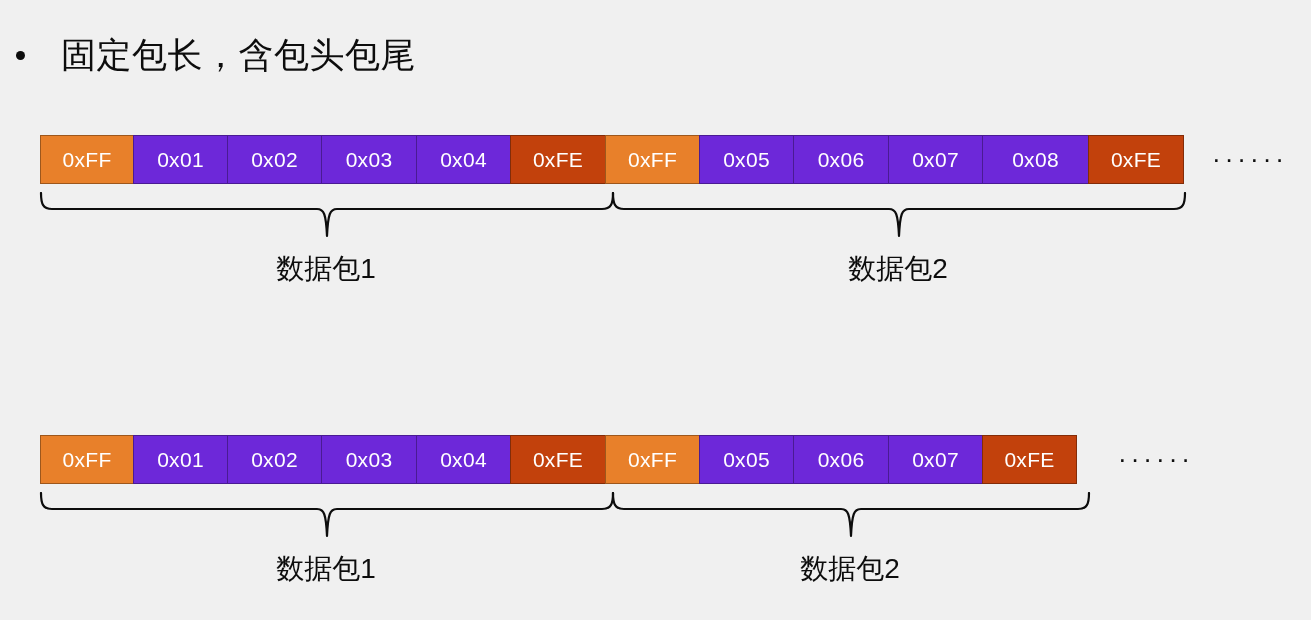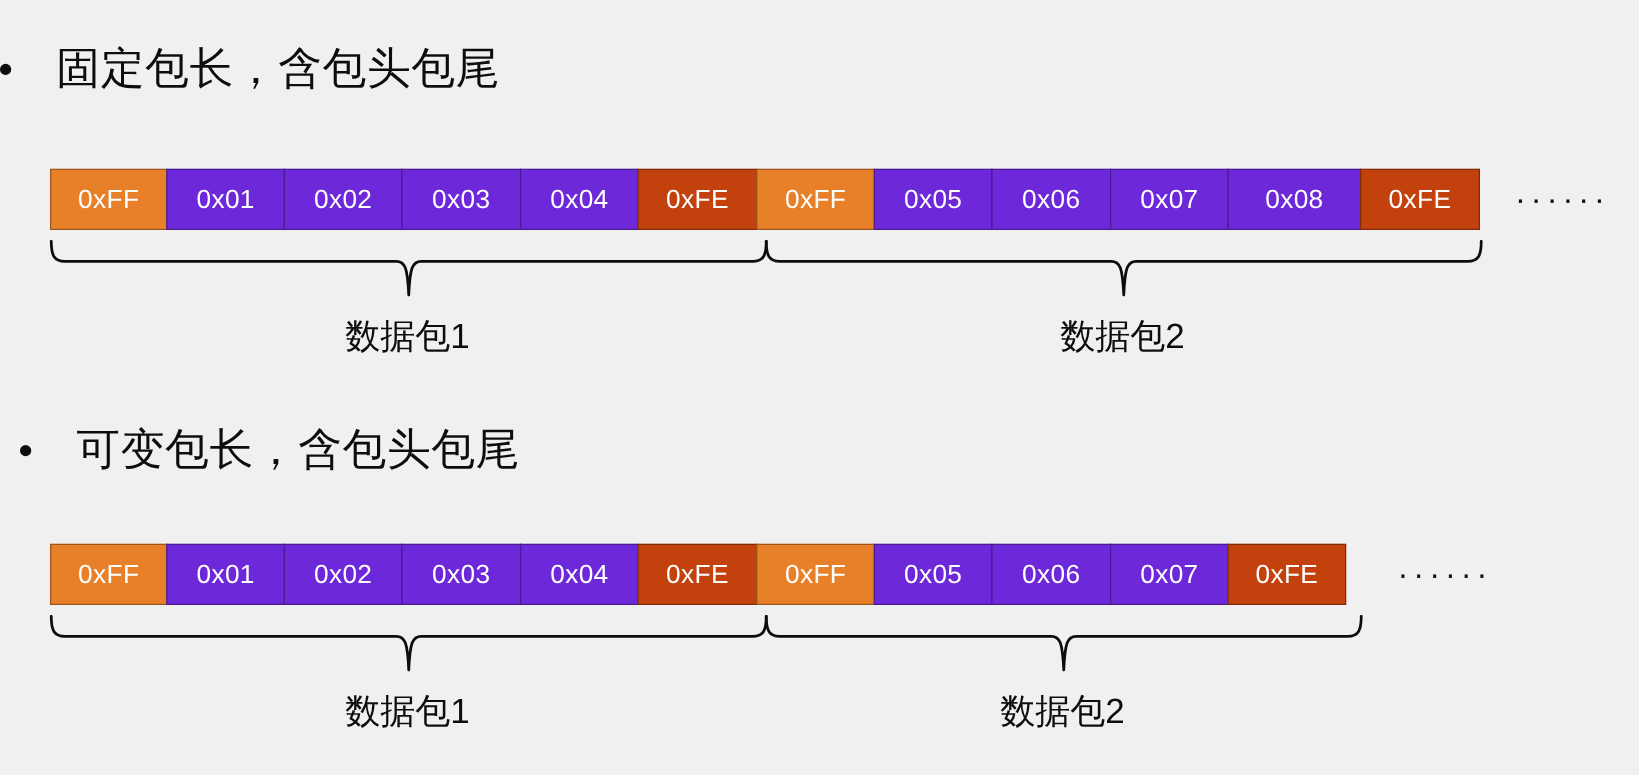--- a/index.html
+++ b/index.html
@@ -36,21 +36,21 @@
     background: #0d0d0d;
     margin-right: 36px;
     flex: 0 0 auto;
   }
   .bullet-text {
     font-size: 35px;
     line-height: 1.1;
     letter-spacing: 0.5px;
     font-weight: 400;
   }
-  #bullet-1 { left: 0; top: 36px; }
+  #bullet-1 { left: 16px; top: 36px; }
   #bullet-2 { left: 16px; top: 341px; }
 
   
   .strip {
     position: absolute;
     display: flex;
     align-items: stretch;
     height: 49px;
   }
   #strip-1 { left: 40px; top: 135px; }
@@ -132,24 +132,20 @@
   </div>
   <div class="brace-label" style="left:214px; top:250px; width:224px;">数据包1</div>
 
   <div class="brace-wrap" style="left:610px; top:192px;">
     <svg width="578" height="46" viewBox="0 0 578 46" fill="none" xmlns="http://www.w3.org/2000/svg">
       <path d="M3 1 C3 12, 5 17, 14 17 L279 17 C286 17, 288 22, 289 44 C290 22, 292 17, 299 17 L564 17 C573 17, 575 12, 575 1" stroke="#0d0d0d" stroke-width="2.2" fill="none" stroke-linecap="round" stroke-linejoin="round"></path>
     </svg>
   </div>
   <div class="brace-label" style="left:786px; top:250px; width:224px;">数据包2</div>
 
-  <div class="bullet-line" id="bullet-2">
-    <span class="bullet-dot"></span>
-    <span class="bullet-text">可变包长，含包头包尾</span>
-  </div>
 
   <div class="strip" id="strip-2">
     <div class="cell header" style="width:94px">0xFF</div>
     <div class="cell payload" style="width:95px">0x01</div>
     <div class="cell payload" style="width:95px">0x02</div>
     <div class="cell payload" style="width:96px">0x03</div>
     <div class="cell payload" style="width:95px">0x04</div>
     <div class="cell footer" style="width:96px">0xFE</div>
     <div class="cell header" style="width:95px">0xFF</div>
     <div class="cell payload" style="width:95px">0x05</div>

